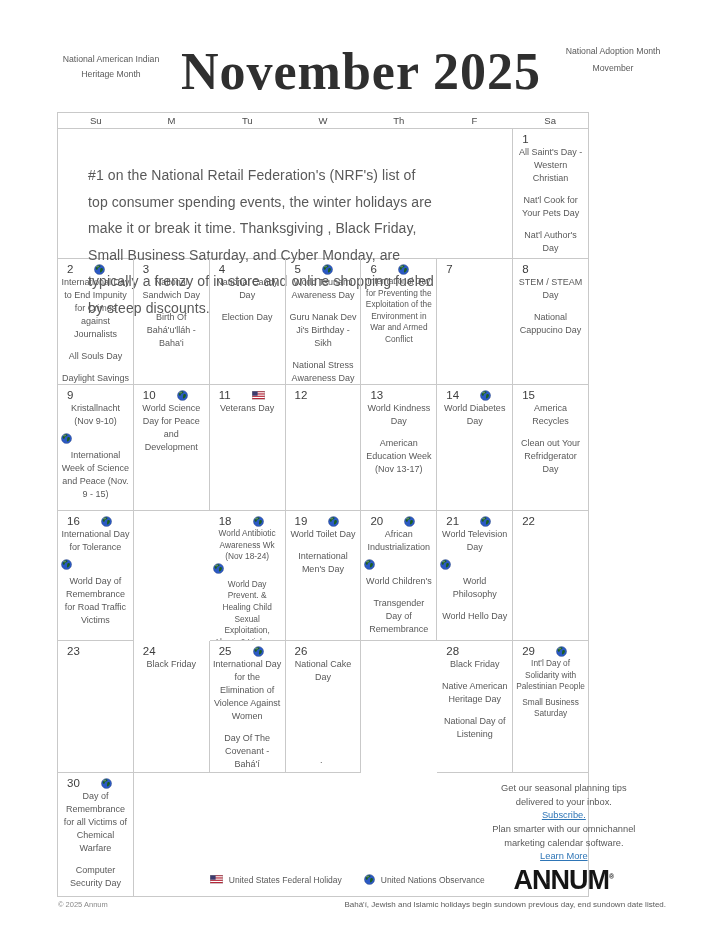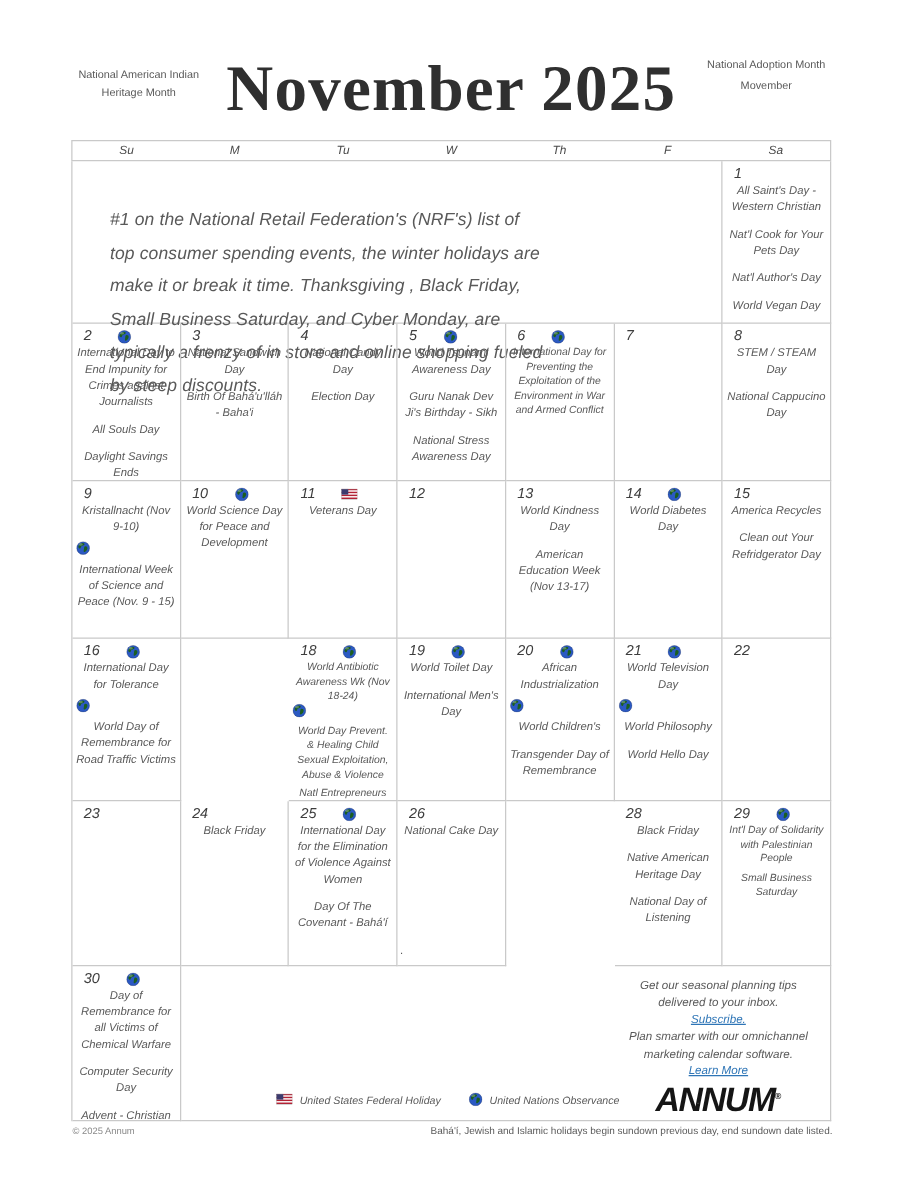--- a/index.html
+++ b/index.html
@@ -18,21 +18,21 @@
     position:absolute; left:0; right:0; top:2px; text-align:center;
     font-family:"Liberation Serif", serif; font-weight:bold; font-size:52px;
     color:#2f2f2f; letter-spacing:1px;
   }
   .obs-right {
     position:absolute; right:0; top:4px; width:104px; text-align:center;
     font-size:8.7px; line-height:1.75; color:#5a5a5a;
   }
   .obs-right .second { margin-top:2px; }
   
-  .calendar { position:absolute; top:112px; left:57px; width:608px;font-style:italic; }
+  .calendar { position:absolute; top:112px; left:57px; width:532px; }
   .dow-row {
     display:grid; grid-template-columns:repeat(7,1fr); height:17px;
     border:1px solid #c9c9c9; align-items:center; text-align:center;
     font-size:9.5px; color:#4a4a4a;
   }
   .grid {
     display:grid; grid-template-columns:repeat(7,1fr);
     grid-template-rows:130px 126px 126px 130px 132px 124px;
     border-left:1px solid #c9c9c9;
   }

